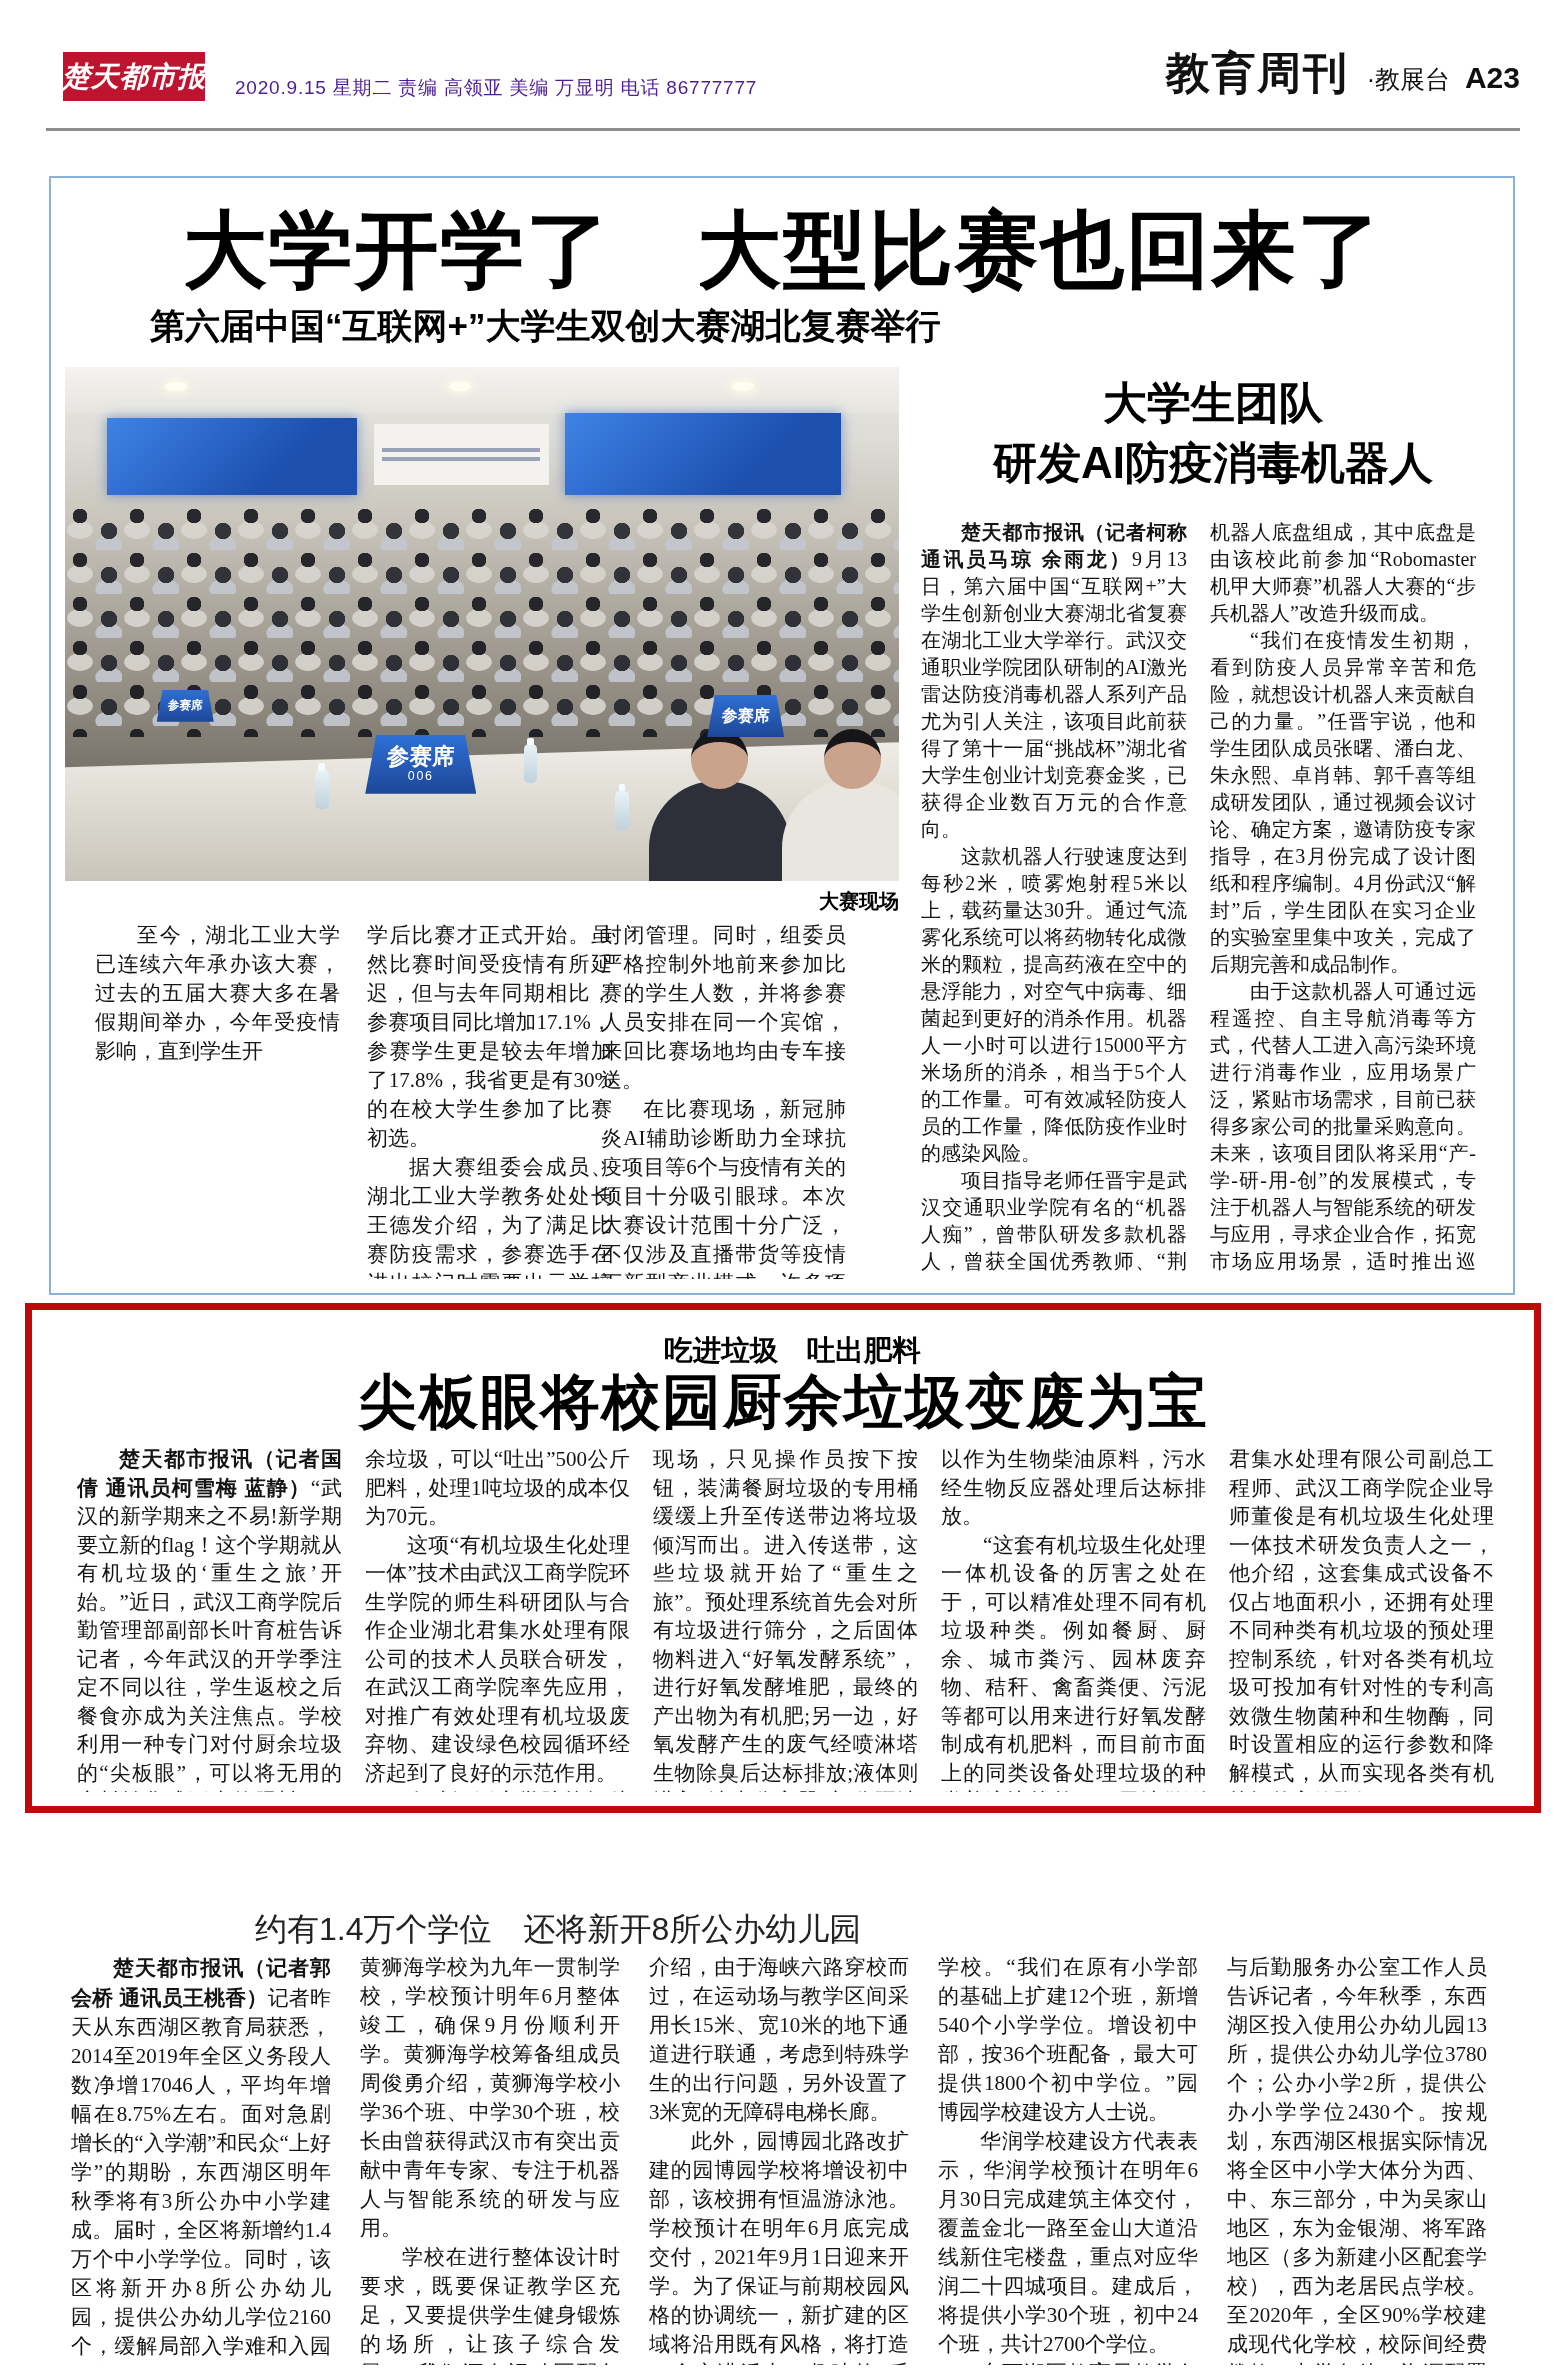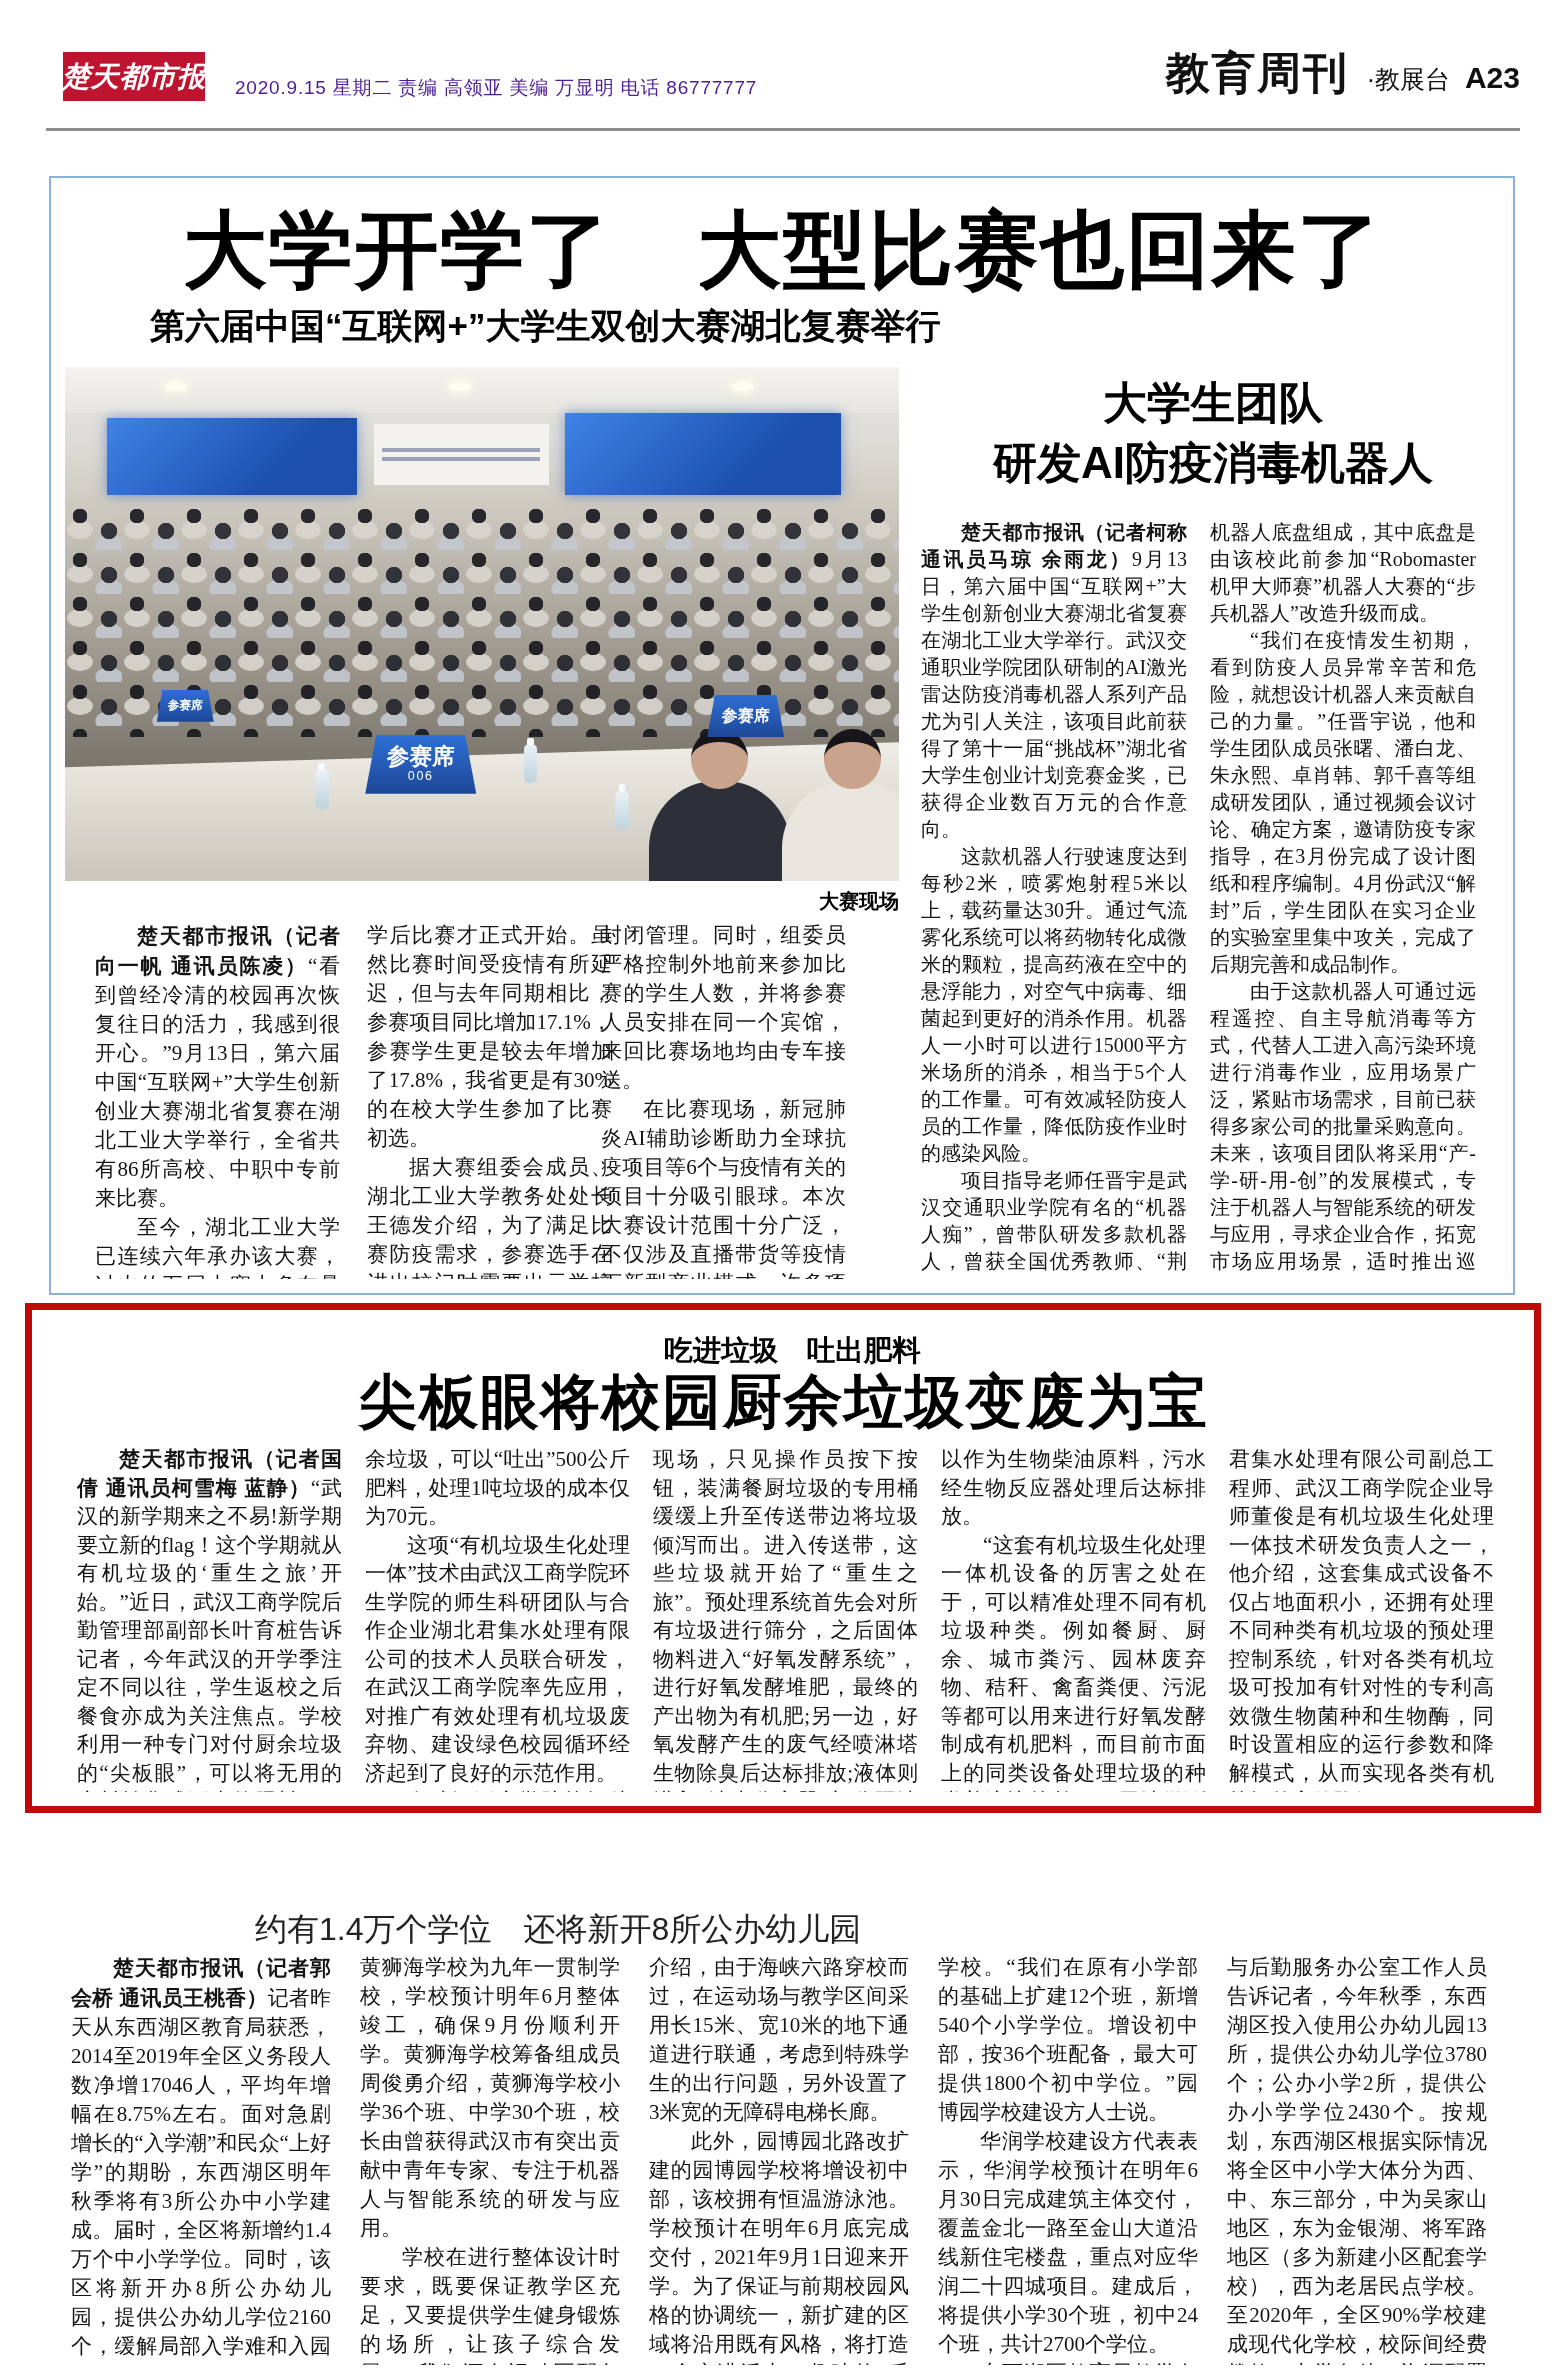--- a/index.html
+++ b/index.html
@@ -180,21 +180,20 @@
     <div class="tent small">
       <span>参赛席</span>
     </div>
     <div class="bottle" style="left:30%;bottom:14%;"></div>
     <div class="bottle" style="left:55%;bottom:19%;"></div>
     <div class="bottle" style="left:66%;bottom:10%;"></div>
   </div>
   <div class="photo-caption">大赛现场</div>
 
   <div class="col lead-c lead-c1">
-      <p><b>楚天都市报讯（记者向一帆 通讯员陈凌）</b>“看到曾经冷清的校园再次恢复往日的活力，我感到很开心。”9月13日，第六届中国“互联网+”大学生创新创业大赛湖北省复赛在湖北工业大学举行，全省共有86所高校、中职中专前来比赛。</p>
       <p>至今，湖北工业大学已连续六年承办该大赛，过去的五届大赛大多在暑假期间举办，今年受疫情影响，直到学生开</p>
     </div>
   <div class="col lead-c lead-c2">
       <p class="cont">学后比赛才正式开始。虽然比赛时间受疫情有所延迟，但与去年同期相比，参赛项目同比增加17.1%，参赛学生更是较去年增加了17.8%，我省更是有30%的在校大学生参加了比赛初选。</p>
       <p>据大赛组委会成员、湖北工业大学教务处处长王德发介绍，为了满足比赛防疫需求，参赛选手在进出校门时需要出示学校保卫处提供的绿码并检测体温，比赛现场实行</p>
     </div>
   <div class="col lead-c lead-c3">
       <p class="cont">封闭管理。同时，组委员严格控制外地前来参加比赛的学生人数，并将参赛人员安排在同一个宾馆，来回比赛场地均由专车接送。</p>
       <p>在比赛现场，新冠肺炎AI辅助诊断助力全球抗疫项目等6个与疫情有关的项目十分吸引眼球。本次大赛设计范围十分广泛，不仅涉及直播带货等疫情下新型商业模式，许多项目更是富有湖北特色。</p>
     </div>

